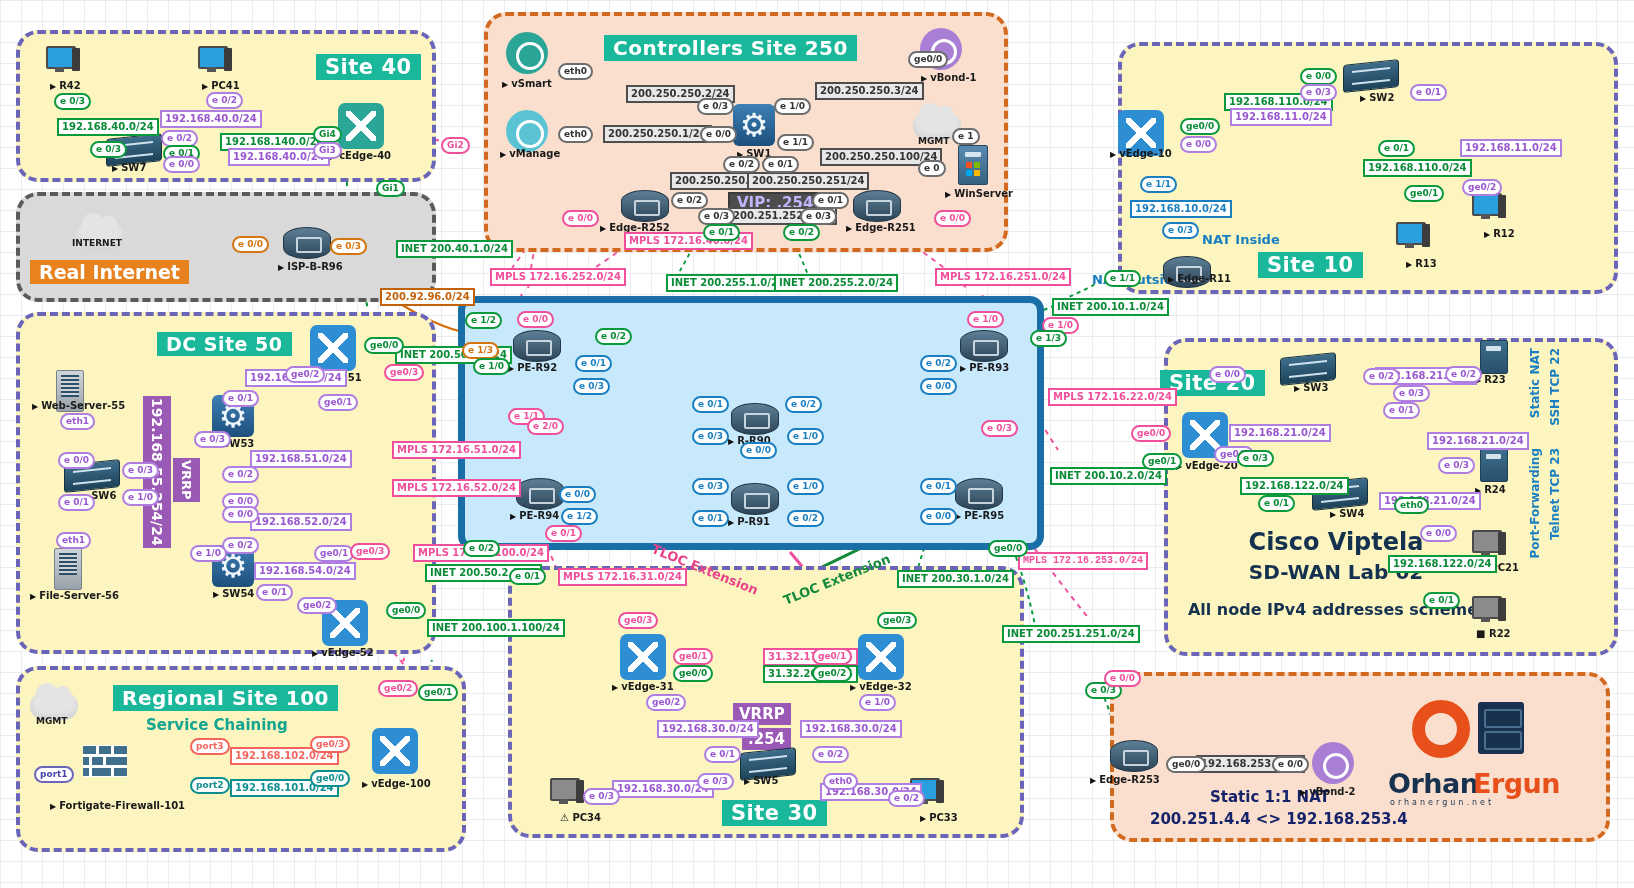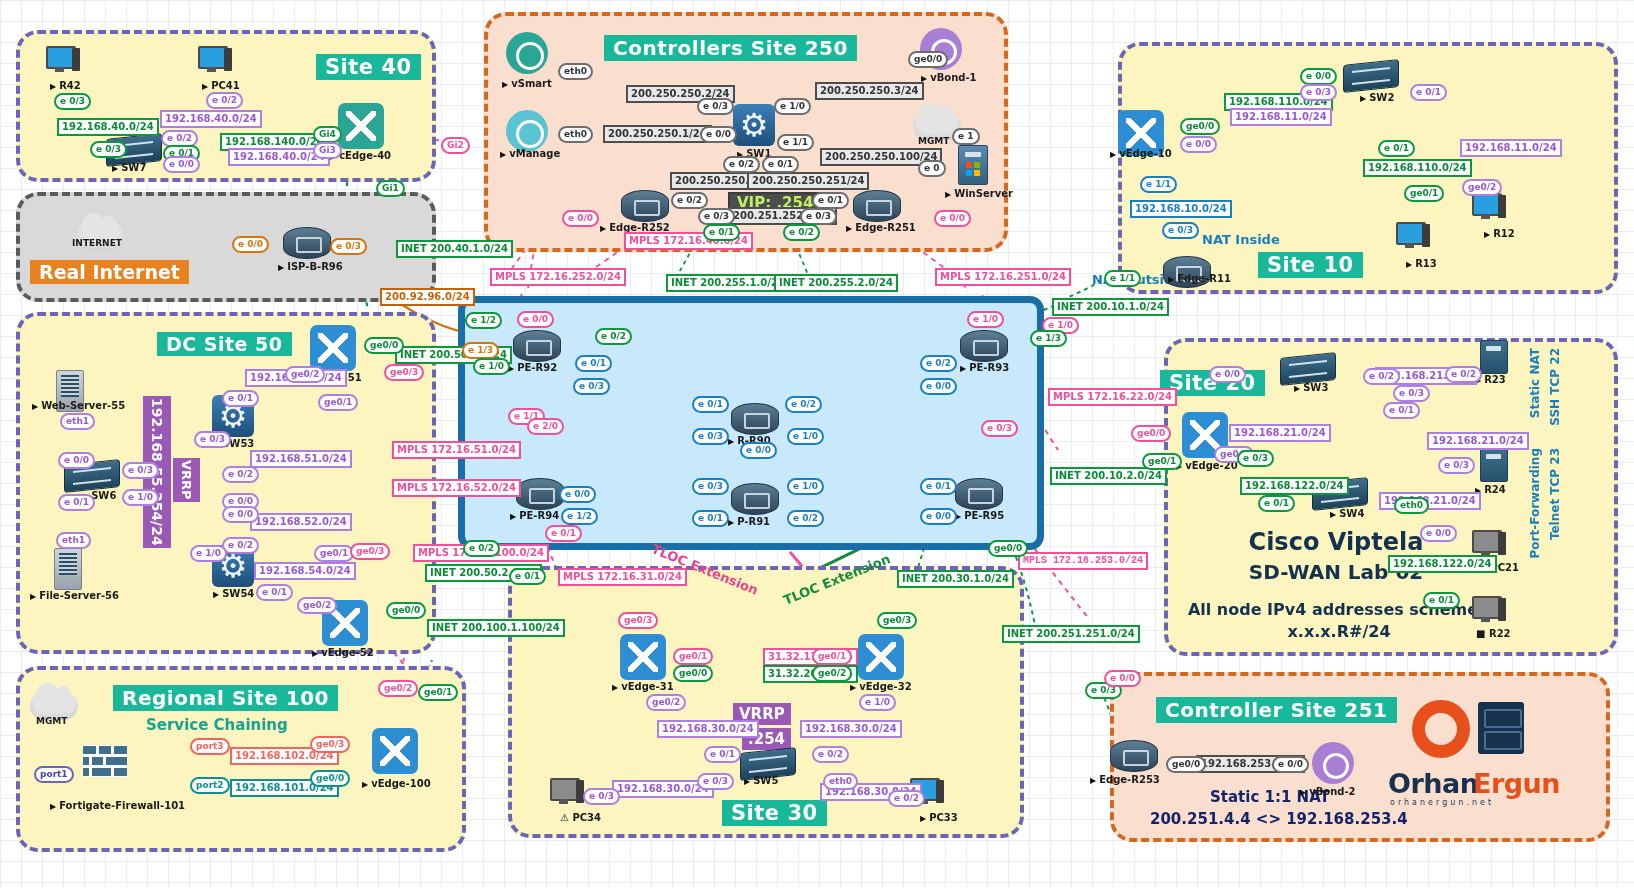--- a/index.html
+++ b/index.html
@@ -34,21 +34,21 @@
   svg.wires{position:absolute;left:0;top:0;width:1634px;height:888px;pointer-events:none;}
 
   
   .net{position:absolute;background:#fff;white-space:nowrap;font-weight:bold;
        line-height:1;padding:2px 3px;box-sizing:border-box;}
   .net.green{border:2px solid #0a9a3c;color:#0a8a36;}
   .net.purple{border:2px solid #b07de0;color:#9a58d0;}
   .net.pink{border:2px solid #ef4f9b;color:#ef4f9b;}
   .net.blue{border:2px solid #1a7fc1;color:#1a7fc1;}
   .net.grey{border:2px solid #4d4d4d;color:#333;background:#e8e8e8;}
-  .net.darkgrey{background:#4d4d4d;border:2px solid #3a3a3a;color:#bef264;}
+  .net.darkgrey{background:#4d4d4d;border:2px solid #3a3a3a;color:#c4b5fd;}
   .net.red{border:2px solid #f4645c;color:#f4645c;}
   .net.teal{border:2px solid #0d8f8f;color:#0d8f8f;}
   .net.orange{border:2px solid #c4620a;color:#c4620a;}
 
   
   .ifc{position:absolute;background:#fff;border-radius:9px;white-space:nowrap;
        font-weight:bold;line-height:1;padding:2px 4px;box-sizing:border-box;font-size:9px;}
   .ifc.green{border:2px solid #0a9a3c;color:#0a8a36;}
   .ifc.purple{border:2px solid #b07de0;color:#9a58d0;}
   .ifc.pink{border:2px solid #ef4f9b;color:#ef4f9b;}
@@ -345,26 +345,24 @@
 
 <div class="title-badge" style="left:316px;top:54px;font-size:21px;">Site 40</div>
 <div class="title-orange" style="left:30px;top:260px;font-size:19px;">Real Internet</div>
 <div class="title-badge" style="left:157px;top:332px;font-size:19px;">DC Site 50</div>
 <div class="title-badge" style="left:113px;top:685px;font-size:20px;">Regional Site 100</div>
 <div class="teal-sub" style="left:146px;top:716px;font-size:15px;">Service Chaining</div>
 <div class="title-badge" style="left:604px;top:35px;font-size:20px;">Controllers Site 250</div>
 <div class="title-badge" style="left:1258px;top:252px;font-size:21px;">Site 10</div>
 <div class="title-badge" style="left:1160px;top:370px;font-size:21px;">Site 20</div>
 <div class="title-badge" style="left:722px;top:800px;font-size:21px;">Site 30</div>
-<div class="title-badge" style="left:1156px;top:697px;font-size:20px;">Controller Site 251</div>
 
 <div class="plain-title" style="left:1186px;top:528px;width:300px;font-size:24px;">Cisco Viptela</div>
 <div class="plain-title" style="left:1186px;top:560px;width:300px;font-size:20px;">SD-WAN Lab 02</div>
 <div class="plain-title" style="left:1154px;top:600px;width:370px;font-size:16px;">All node IPv4 addresses scheme :</div>
-<div class="plain-title" style="left:1154px;top:622px;width:370px;font-size:16px;">x.x.x.R#/24</div>
 
 <div class="blue-note" style="left:1202px;top:232px;font-size:13px;">NAT Inside</div>
 <div class="blue-note" style="left:1092px;top:272px;font-size:13px;">NAT Outside</div>
 <div class="vert-note" style="left:1528px;top:348px;font-size:12px;">Static NAT</div>
 <div class="vert-note" style="left:1548px;top:348px;font-size:12px;">SSH TCP 22</div>
 <div class="vert-note" style="left:1528px;top:448px;font-size:12px;">Port-Forwarding</div>
 <div class="vert-note" style="left:1548px;top:448px;font-size:12px;">Telnet TCP 23</div>
 <div class="navy-note" style="left:1210px;top:788px;font-size:15px;">Static 1:1 NAT</div>
 <div class="navy-note" style="left:1150px;top:810px;font-size:15px;">200.251.4.4  &lt;&gt;  192.168.253.4</div>
 

